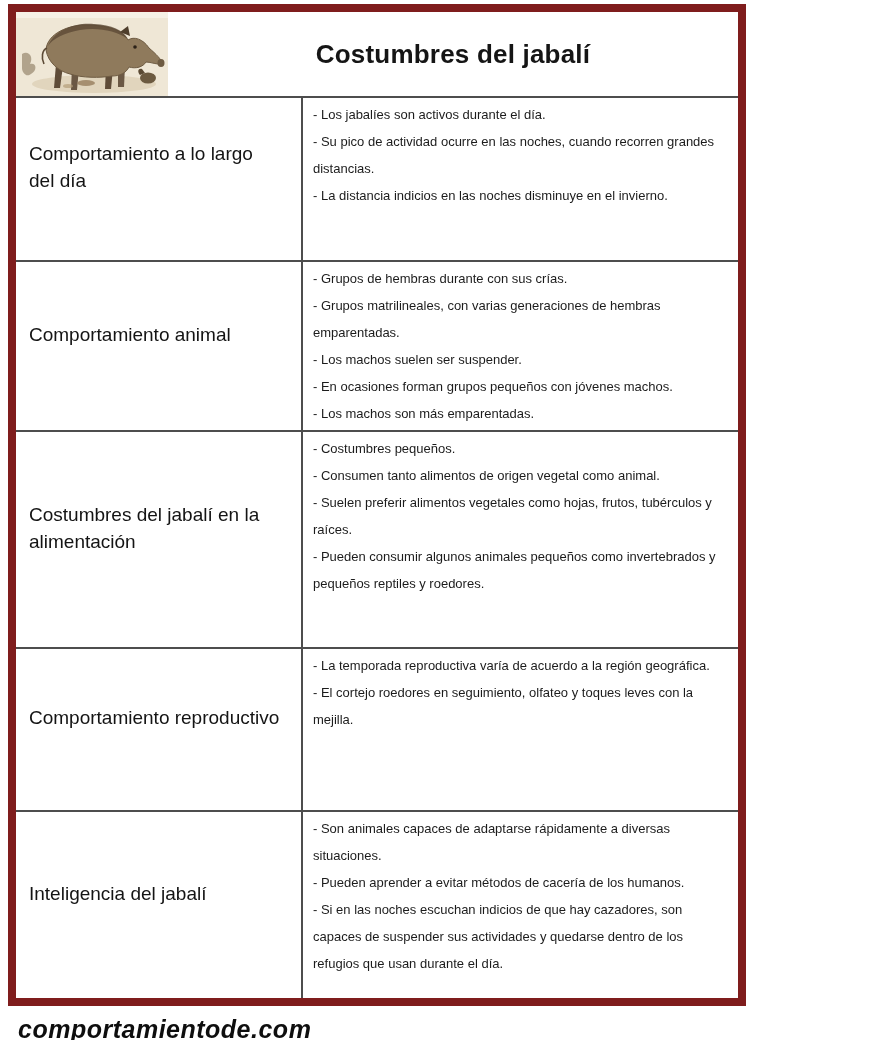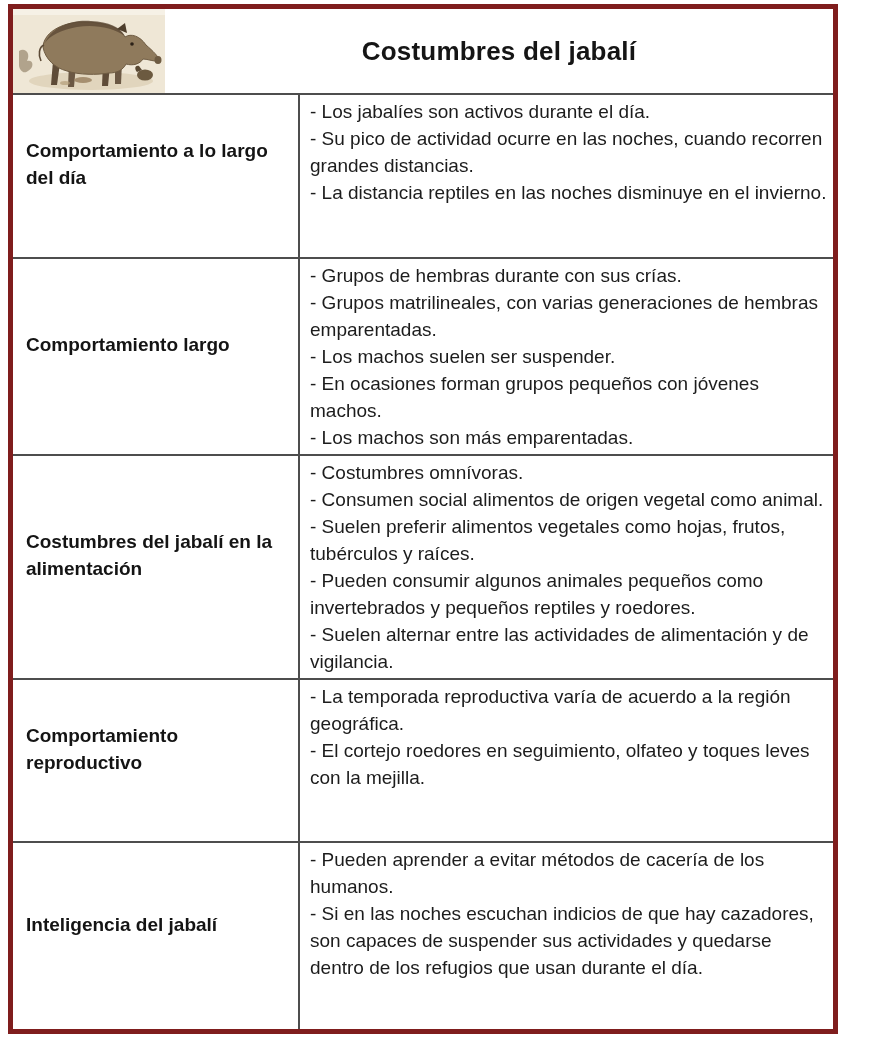--- a/index.html
+++ b/index.html
@@ -6,22 +6,22 @@
   body {
     width: 889px;
     height: 1040px;
     background: #ffffff;
     font-family: "Liberation Sans", "DejaVu Sans", sans-serif;
     color: #1c1c1c;
     overflow: hidden;
   }
   .sheet { padding: 4px 0 0 8px; }
   .tbl {
-    width: 830px;
-    border: 5px solid #7f1d1d;
+    width: 738px;
+    border: 8px solid #7f1d1d;
     box-sizing: border-box;
     background: #ffffff;
   }
   .thead {
     display: flex;
     align-items: stretch;
     height: 84px;
     border-bottom: 2px solid #4d4d4d;
   }
   .boar-img {
@@ -47,30 +47,30 @@
     border-bottom: 2px solid #4d4d4d;
   }
   .trow:last-child { border-bottom: none; }
   .cell-left {
     flex: 0 0 287px;
     box-sizing: border-box;
     border-right: 2px solid #4d4d4d;
     display: flex;
     align-items: center;
     padding: 10px 21px 34px 13px;
-    font-weight: bold;
+    font-weight: normal;
     font-size: 19px;
     line-height: 27px;
     color: #141414;
   }
   .cell-right {
     flex: 1;
     box-sizing: border-box;
     padding: 3px 6px 3px 10px;
-    font-size: 19px;
+    font-size: 13px;
     line-height: 27px;
   }
   .cell-right .line { margin: 0; }
   .row-1 { min-height: 162px; }
   .row-2 { min-height: 160px; }
   .row-3 { min-height: 215px; }
   .row-4 { min-height: 161px; }
   .row-5 { min-height: 186px; }
   .footer {
     margin: 9px 0 0 10px;
@@ -123,57 +123,57 @@
       <div class="title-wrap">
         <span class="title">Costumbres del jabalí</span>
       </div>
     </div>
 
     <div class="trow row-1">
       <div class="cell-left">Comportamiento a lo largo del día</div>
       <div class="cell-right">
         <p class="line">- Los jabalíes son activos durante el día.</p>
         <p class="line">- Su pico de actividad ocurre en las noches, cuando recorren grandes distancias.</p>
-        <p class="line">- La distancia reptiles en las noches disminuye en el invierno.</p>
+        <p class="line">- La distancia indicios en las noches disminuye en el invierno.</p>
       </div>
     </div>
 
     <div class="trow row-2">
-      <div class="cell-left">Comportamiento largo</div>
+      <div class="cell-left">Comportamiento animal</div>
       <div class="cell-right">
         <p class="line">- Grupos de hembras durante con sus crías.</p>
         <p class="line">- Grupos matrilineales, con varias generaciones de hembras emparentadas.</p>
         <p class="line">- Los machos suelen ser suspender.</p>
         <p class="line">- En ocasiones forman grupos pequeños con jóvenes machos.</p>
         <p class="line">- Los machos son más emparentadas.</p>
       </div>
     </div>
 
     <div class="trow row-3">
       <div class="cell-left">Costumbres del jabalí en la alimentación</div>
       <div class="cell-right">
-        <p class="line">- Costumbres omnívoras.</p>
-        <p class="line">- Consumen social alimentos de origen vegetal como animal.</p>
+        <p class="line">- Costumbres pequeños.</p>
+        <p class="line">- Consumen tanto alimentos de origen vegetal como animal.</p>
         <p class="line">- Suelen preferir alimentos vegetales como hojas, frutos, tubérculos y raíces.</p>
         <p class="line">- Pueden consumir algunos animales pequeños como invertebrados y pequeños reptiles y roedores.</p>
-        <p class="line">- Suelen alternar entre las actividades de alimentación y de vigilancia.</p>
       </div>
     </div>
 
     <div class="trow row-4">
       <div class="cell-left">Comportamiento reproductivo</div>
       <div class="cell-right">
         <p class="line">- La temporada reproductiva varía de acuerdo a la región geográfica.</p>
         <p class="line">- El cortejo roedores en seguimiento, olfateo y toques leves con la mejilla.</p>
       </div>
     </div>
 
     <div class="trow row-5">
       <div class="cell-left">Inteligencia del jabalí</div>
       <div class="cell-right">
+        <p class="line">- Son animales capaces de adaptarse rápidamente a diversas situaciones.</p>
         <p class="line">- Pueden aprender a evitar métodos de cacería de los humanos.</p>
         <p class="line">- Si en las noches escuchan indicios de que hay cazadores, son capaces de suspender sus actividades y quedarse dentro de los refugios que usan durante el día.</p>
       </div>
     </div>
 
   </div>
 
   <div class="footer">comportamientode.com</div>
 </div>
 

